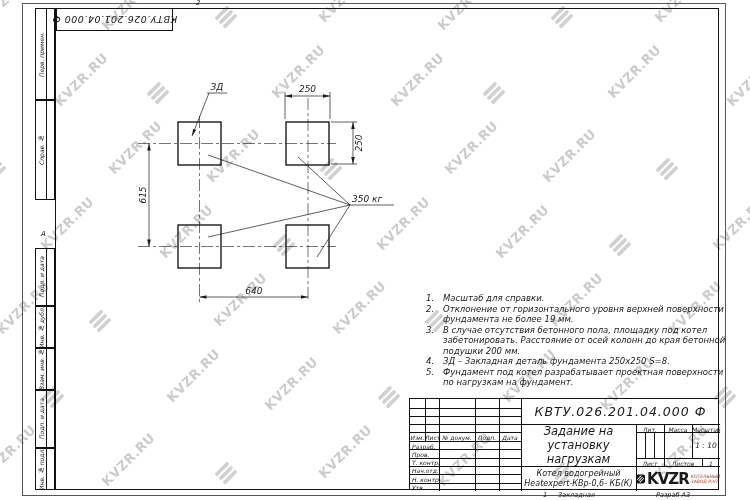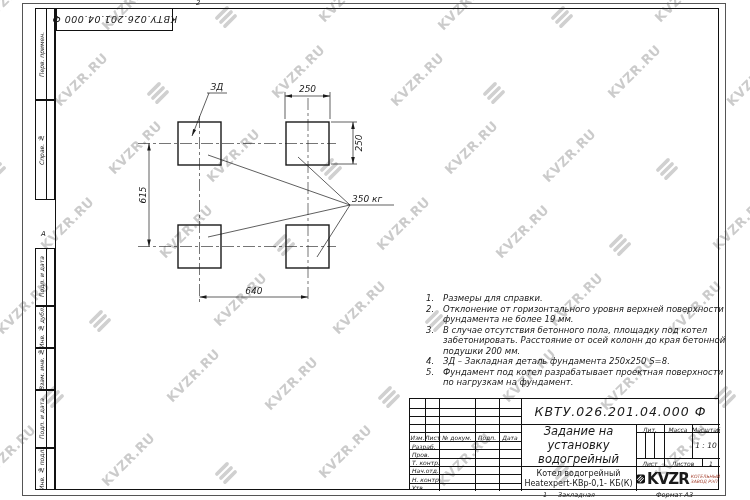--- a/index.html
+++ b/index.html
@@ -50,21 +50,21 @@
   .vl.bold{width:1.3px;}
   .tb-lbl{position:absolute;font-size:6px;font-style:italic;white-space:nowrap;}
   .tb-c{text-align:center;}
   .tb-desig{position:absolute;left:111px;top:0;width:199px;height:25px;display:flex;align-items:center;justify-content:center;
             font-size:12.5px;font-style:italic;letter-spacing:1px;white-space:nowrap;}
   .tb-title{position:absolute;left:111px;top:25px;width:115px;height:42px;display:flex;flex-direction:column;
             align-items:center;justify-content:center;font-size:11.5px;font-style:italic;line-height:14px;text-align:center;}
   .tb-scale{position:absolute;left:282px;top:34px;width:28px;height:25px;display:flex;align-items:center;justify-content:center;
             font-size:7.5px;font-style:italic;}
   .tb-prod{position:absolute;left:111px;top:67px;width:115px;height:25px;display:flex;flex-direction:column;
-           align-items:center;justify-content:center;font-size:8px;line-height:10px;text-align:center;}
+           align-items:center;justify-content:center;font-size:8px;font-style:italic;line-height:10px;text-align:center;}
   .tb-logo{position:absolute;left:226px;top:67px;width:84px;height:25px;display:flex;align-items:center;justify-content:center;gap:2px;}
   .kvzr-word{font-size:15px;font-weight:800;letter-spacing:-1px;}
   .kvzr-cap{display:flex;flex-direction:column;font-size:4.5px;font-style:italic;color:#a5402e;line-height:5px;}
 
   .below-frame{position:absolute;font-size:6.5px;font-style:italic;z-index:3;}
 </style>
 </head>
 <body>
 
 <div class="wm-layer">
@@ -299,21 +299,21 @@
   <text class="dwg-txt" transform="translate(361.5,143) rotate(-90)" text-anchor="middle">250</text>
   <text class="dwg-txt" transform="translate(145.5,195) rotate(-90)" text-anchor="middle">615</text>
   <text class="dwg-txt" x="253.8" y="293.5" text-anchor="middle">640</text>
   <text class="dwg-txt" x="217" y="90" text-anchor="middle">ЗД</text>
   <text class="dwg-txt" x="352" y="201.5" text-anchor="start">350 кг</text>
 </svg>
 
 <div class="notes">
     <div class="note">
       <span class="n-num">1.</span>
-      <span class="n-txt">Размеры для справки.</span>
+      <span class="n-txt">Масштаб для справки.</span>
     </div>
     <div class="note">
       <span class="n-num">2.</span>
       <span class="n-txt">Отклонение от горизонтального уровня верхней поверхности фундамента не более 19 мм.</span>
     </div>
     <div class="note">
       <span class="n-num">3.</span>
       <span class="n-txt">В случае отсутствия бетонного пола, площадку под котел забетонировать. Расстояние от осей колонн до края бетонной подушки 200 мм.</span>
     </div>
     <div class="note">
@@ -364,47 +364,47 @@
   <span class="tb-lbl" style="left:2px;top:43.5px;">Разраб.</span>
   <span class="tb-lbl" style="left:2px;top:51.8px;">Пров.</span>
   <span class="tb-lbl" style="left:2px;top:60.1px;">Т. контр.</span>
   <span class="tb-lbl" style="left:2px;top:68.4px;">Нач.отд.</span>
   <span class="tb-lbl" style="left:2px;top:76.7px;">Н. контр.</span>
   <span class="tb-lbl" style="left:2px;top:85px;">Утв.</span>
 
   <div class="tb-desig">КВТУ.026.201.04.000 Ф</div>
   <div class="tb-title">
     <span>Задание на установку</span>
-    <span>водогрейный</span>
+    <span>нагрузкам</span>
   </div>
 
   <span class="tb-lbl tb-c" style="left:226px;top:26.5px;width:28px;">Лит.</span>
   <span class="tb-lbl tb-c" style="left:254px;top:26.5px;width:28px;">Масса</span>
   <span class="tb-lbl tb-c" style="left:282px;top:26.5px;width:28px;">Масштаб</span>
   <div class="tb-scale">1 : 10</div>
   <span class="tb-lbl tb-c" style="left:226px;top:60.5px;width:28px;">Лист</span>
   <span class="tb-lbl tb-c" style="left:254px;top:60.5px;width:38px;">Листов</span>
   <span class="tb-lbl tb-c" style="left:292px;top:60.5px;width:18px;">1</span>
 
   <div class="tb-prod">
     <span>Котел водогрейный</span>
-    <span>Heatexpert-КВр-0,1- КБ(К)</span>
+    <span>Heatexpert-КВр-0,6- КБ(К)</span>
   </div>
   <div class="tb-logo">
     <svg width="18" height="18" viewBox="0 0 20 20">
       <rect width="20" height="20" rx="5" fill="#111"></rect>
       <g transform="rotate(-45 10 10)" stroke="#fff" stroke-width="2.1" stroke-linecap="round">
         <line x1="4.5" y1="6" x2="15.5" y2="6"></line>
         <line x1="4.5" y1="10" x2="15.5" y2="10"></line>
         <line x1="4.5" y1="14" x2="15.5" y2="14"></line>
       </g>
     </svg>
     <span class="kvzr-word">KVZR</span>
     <span class="kvzr-cap">
       <span>КОТЕЛЬНЫЙ</span>
       <span>ЗАВОД РЭП</span>
     </span>
   </div>
 </div>
 
 <span class="below-frame" style="left:543px;top:491px;">1</span>
 <span class="below-frame" style="left:558px;top:491px;">Закладная</span>
-<span class="below-frame" style="left:656px;top:491px;">Формат А3</span>
+<span class="below-frame" style="left:656px;top:491px;">Разраб А3</span>
 
 </body></html>

